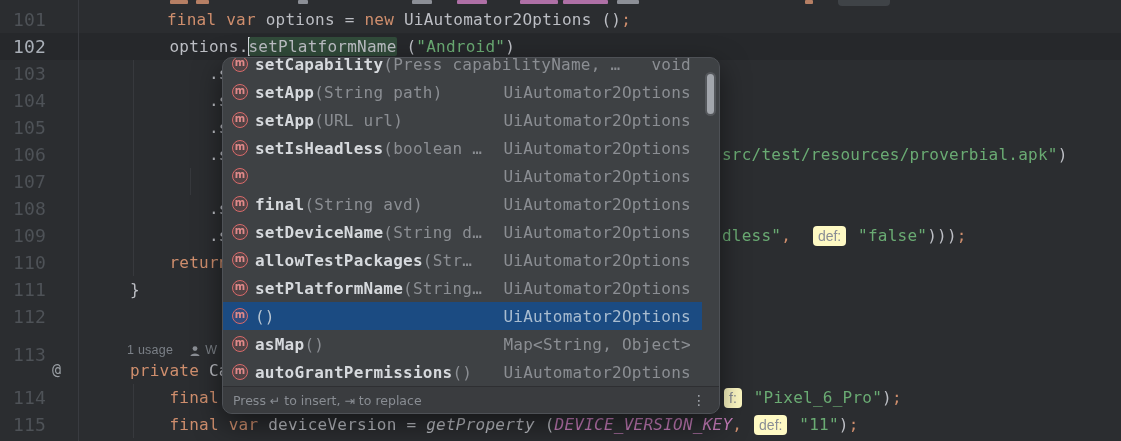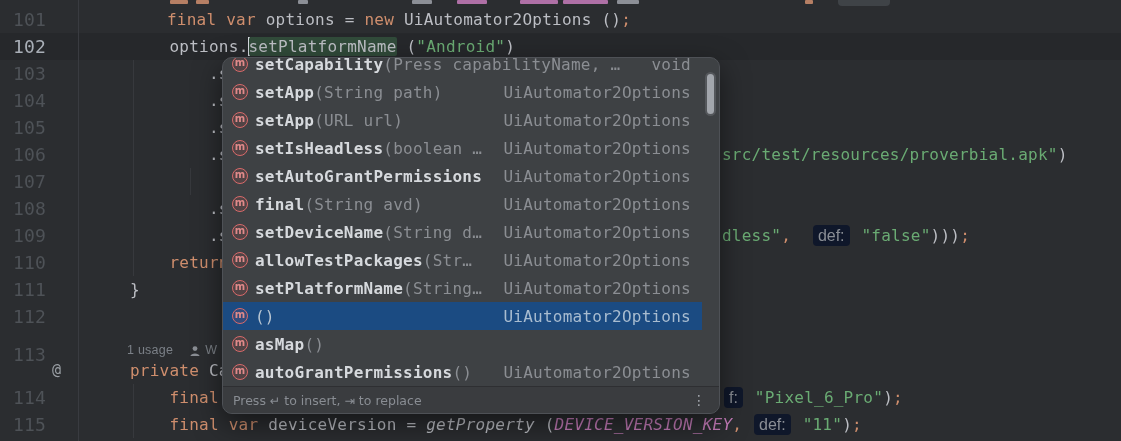--- a/index.html
+++ b/index.html
@@ -19,22 +19,22 @@
 
   .tok.kw{color:#cf8e6d;}
   .tok.id{color:#bcbec4;}
   .tok.op{color:#bcbec4;}
   .tok.p{color:#bcbec4;}
   .tok.semi{color:#cf8e6d;}
   .tok.str{color:#6aab73;}
   .tok.const{color:#c77dbb;font-style:italic;text-align:center;}
   .tok.static{color:#bcbec4;font-style:italic;}
   .tok.match{background:#314b3a;border-radius:2px;}
-  .tok.chip{font-family:"Liberation Sans",sans-serif;font-size:16px;letter-spacing:0;
-            background:#0f172a;color:#8a8e95;border-radius:4px;padding:2px 5px;margin:0 2px;}
+  .tok.chip{font-family:"Liberation Sans",sans-serif;font-size:14px;letter-spacing:0;
+            background:#fef9c3;color:#8a8e95;border-radius:4px;padding:2px 5px;margin:0 2px;}
   .caret{display:inline-block;width:2px;height:19px;background:#d6dae0;vertical-align:-4px;margin:0 -1px;}
 
   
   .frag{position:absolute;top:0;height:4px;border-radius:1px;opacity:.85;}
   .frag.chipbg{height:6px;border-radius:0 0 4px 4px;opacity:1;}
 
   
   .inlay-row{position:absolute;left:127px;top:330px;height:27px;display:flex;align-items:flex-end;
              font-family:"Liberation Sans",sans-serif;font-size:12.5px;color:#7b8087;z-index:1;}
   .inlay-row .author-icon{margin:0 4px 0 16px;display:inline-flex;}
@@ -136,27 +136,27 @@
     <span>W</span>
   </div>
 </div>
 
 <div class="popup">
   <div class="popup-list">
       <div class="item"><span class="micon">m</span><span class="iname">setCapability</span><span class="iparams">(Press capabilityName, …</span><span class="itype">void</span></div>
       <div class="item"><span class="micon">m</span><span class="iname">setApp</span><span class="iparams">(String path)</span><span class="itype">UiAutomator2Options</span></div>
       <div class="item"><span class="micon">m</span><span class="iname">setApp</span><span class="iparams">(URL url)</span><span class="itype">UiAutomator2Options</span></div>
       <div class="item"><span class="micon">m</span><span class="iname">setIsHeadless</span><span class="iparams">(boolean …</span><span class="itype">UiAutomator2Options</span></div>
-      <div class="item"><span class="micon">m</span><span class="iname">setAutoGrantPermissions</span><span class="iparams"></span><span class="itype">UiAutomator2Options</span></div>
+      <div class="item"><span class="micon">m</span><span class="iparams"></span><span class="itype">UiAutomator2Options</span></div>
       <div class="item"><span class="micon">m</span><span class="iname">final</span><span class="iparams">(String avd)</span><span class="itype">UiAutomator2Options</span></div>
       <div class="item"><span class="micon">m</span><span class="iname">setDeviceName</span><span class="iparams">(String d…</span><span class="itype">UiAutomator2Options</span></div>
       <div class="item"><span class="micon">m</span><span class="iname">allowTestPackages</span><span class="iparams">(Str…</span><span class="itype">UiAutomator2Options</span></div>
       <div class="item"><span class="micon">m</span><span class="iname">setPlatformName</span><span class="iparams">(String…</span><span class="itype">UiAutomator2Options</span></div>
       <div class="item selected"><span class="micon">m</span><span class="iparams">()</span><span class="itype">UiAutomator2Options</span></div>
-      <div class="item"><span class="micon">m</span><span class="iname">asMap</span><span class="iparams">()</span></div>
+      <div class="item"><span class="micon">m</span><span class="iname">asMap</span><span class="iparams">()</span><span class="itype">Map&lt;String, Object&gt;</span></div>
       <div class="item"><span class="micon">m</span><span class="iname">autoGrantPermissions</span><span class="iparams">()</span><span class="itype">UiAutomator2Options</span></div>
     </div>
   <div class="popup-thumb"></div>
   <div class="popup-footer">
     <span>Press ↵ to insert, ⇥ to replace</span>
     <span class="more-btn">⋮</span>
   </div>
 </div>
 
 </body></html>

